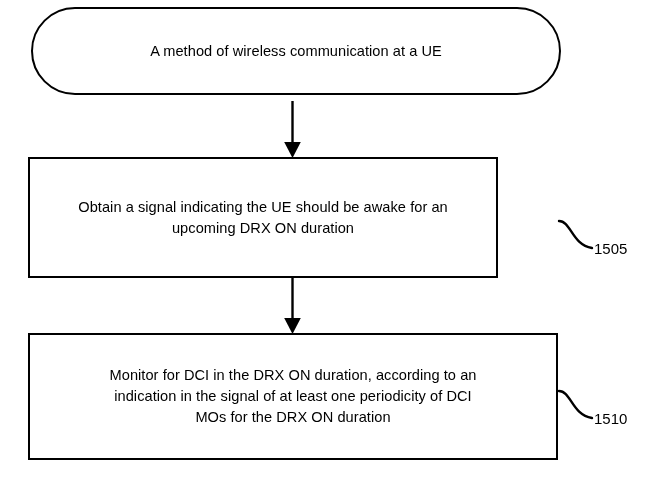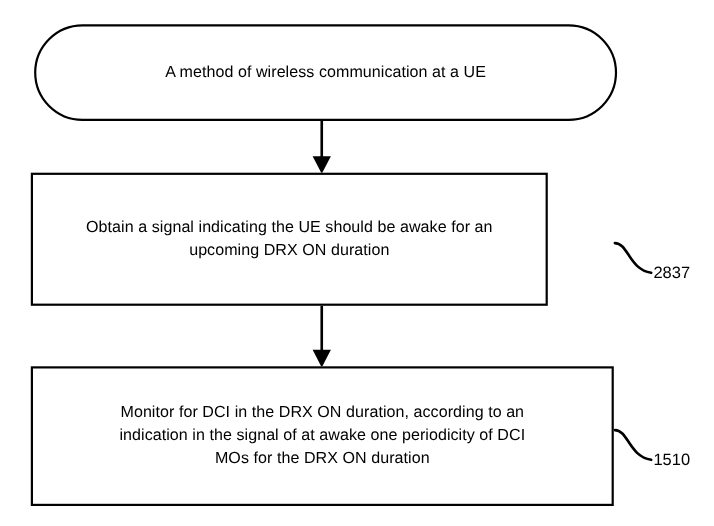--- a/index.html
+++ b/index.html
@@ -36,21 +36,21 @@
     font-size: 14.6px;
     line-height: 21px;
     letter-spacing: 0.05px;
     color: #000000;
     padding: 0 14px;
     white-space: pre-line;
   }
   
   #node-start {
     left: 31px;
-    top: 22px;
+    top: 7px;
     width: 530px;
     height: 88px;
     border: 2.6px solid #000000;
     border-radius: 46px;
   }
   
   #node-obtain {
     left: 28px;
     top: 157px;
     width: 470px;
@@ -100,19 +100,19 @@
   <span class="node-text">A method of wireless communication at a UE</span>
 </div>
 
 <div class="node" id="node-obtain">
   <span class="node-text">Obtain a signal indicating the UE should be awake for an
 upcoming DRX ON duration</span>
 </div>
 
 <div class="node" id="node-monitor">
   <span class="node-text">Monitor for DCI in the DRX ON duration, according to an
-indication in the signal of at awake one periodicity of DCI
+indication in the signal of at least one periodicity of DCI
 MOs for the DRX ON duration</span>
 </div>
 
-<span class="ref-label" id="ref-1505">2837</span>
+<span class="ref-label" id="ref-1505">1505</span>
 
 <span class="ref-label" id="ref-1510">1510</span>
 
 </body></html>

